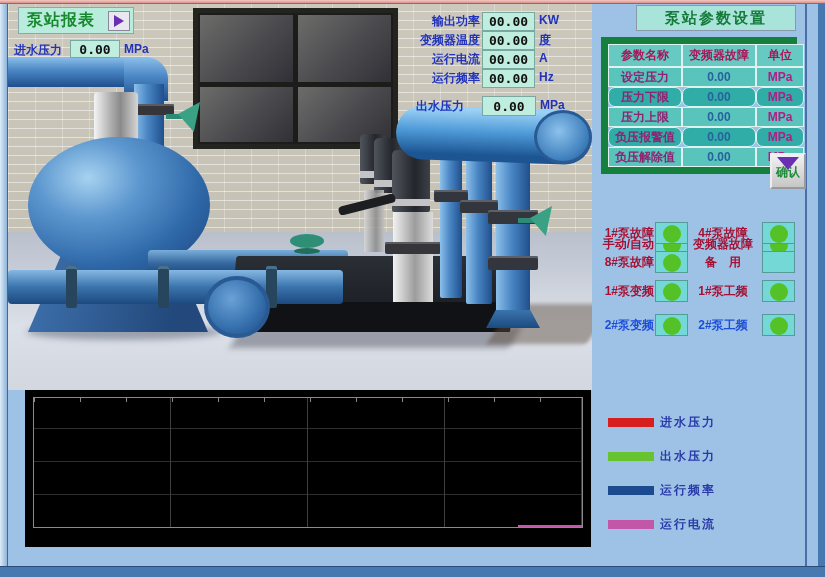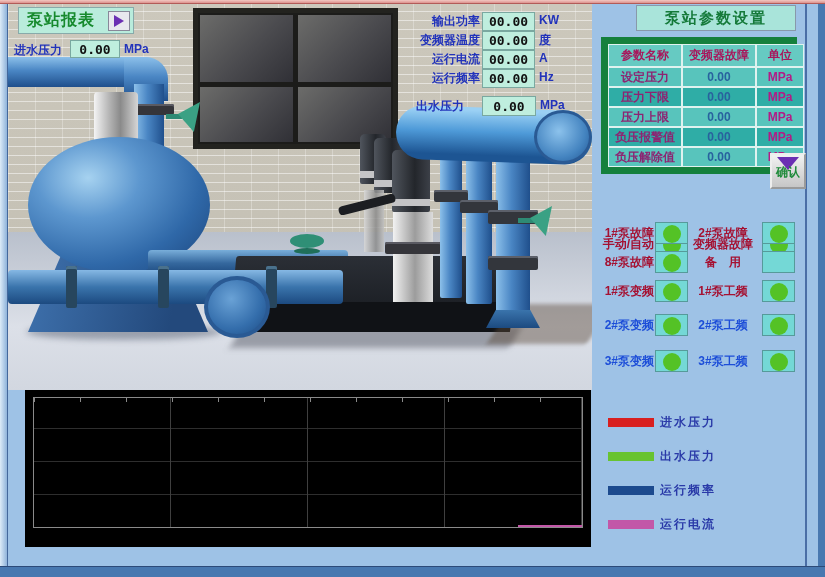--- a/index.html
+++ b/index.html
@@ -130,21 +130,21 @@
   #panel { left:592px; top:4px; width:214px; height:562px; }
   .panel-title { left:44px; top:1px; width:160px; height:26px; background:#a9e4da;
     border:1px solid #89a; color:#157a3a; font-weight:bold; font-size:15px;
     text-align:center; line-height:24px; letter-spacing:2px; }
   .ptable { left:9px; top:33px; width:196px; display:grid;
     grid-template-columns:74px 74px 48px; border:7px solid #15803d; }
   .ptable .cell { border:1px solid #dff2ef; font-weight:bold; font-size:12px;
     text-align:center; height:20px; line-height:18px; white-space:nowrap; }
   .ptable .hcell { height:23px; line-height:21px; background:#66cac2; color:#a8175c; }
   .row-a { background:#58c4bc; }
-  .row-b { background:#2fada6; }
+  .row-b { background:#2fada6;border-radius:7px; }
   .t-name { color:#8d2472; }
   .t-val  { color:#28629e; cursor:pointer; }
   .t-unit { color:#b31b86; }
   .confirm-btn { left:178px; top:149px; width:36px; height:36px;
     background: linear-gradient(#f2f2f2,#c6c6c6);
     border:2px outset #eee; text-align:center; cursor:pointer; }
   .confirm-btn .tri { margin:2px auto 0; width:0; height:0; border-top:13px solid #6b2fb3;
     border-left:11px solid transparent; border-right:11px solid transparent; }
   .confirm-btn .lbl { color:#1f8a3a; font-weight:bold; font-size:12px; margin-top:-6px; }
 
@@ -323,45 +323,39 @@
 
     <div class="abs srow" style="top:189px;margin-top:40px;">
       <span class="sl l1 c-red">手动/自动</span>
       <div class="lamp lp1"></div>
       <span class="sl l2 c-red">变频器故障</span>
       <div class="lamp lp2"></div>
     </div>
     <div class="abs srow" style="top:218px;">
       <span class="sl l1 c-red">1#泵故障</span>
       <div class="lamp lp1"></div>
-      <span class="sl l2 c-red">2#泵故障</span>
+      <span class="sl l2 c-red">4#泵故障</span>
       <div class="lamp lp2"></div>
     </div>
     <div class="abs srow" style="top:247px;">
       <span class="sl l1 c-red">8#泵故障</span>
       <div class="lamp lp1"></div>
       <span class="sl l2 c-red">备　用</span>
       <div class="lamp lp2 off"></div>
     </div>
     <div class="abs srow" style="top:276px;">
       <span class="sl l1 c-red">1#泵变频</span>
       <div class="lamp lp1"></div>
       <span class="sl l2 c-red">1#泵工频</span>
       <div class="lamp lp2"></div>
     </div>
     <div class="abs srow" style="top:310px;">
       <span class="sl l1 c-blue">2#泵变频</span>
       <div class="lamp lp1"></div>
       <span class="sl l2 c-blue">2#泵工频</span>
-      <div class="lamp lp2"></div>
-    </div>
-    <div class="abs srow" style="top:346px;">
-      <span class="sl l1 c-blue">3#泵变频</span>
-      <div class="lamp lp1"></div>
-      <span class="sl l2 c-blue">3#泵工频</span>
       <div class="lamp lp2"></div>
     </div>
 
     <div class="abs lrow" style="top:408px;">
       <div class="bar" style="background-color: rgb(216, 31, 31);"></div>
       <span class="ll">进水压力</span>
     </div>
     <div class="abs lrow" style="top:442px;">
       <div class="bar" style="background-color: rgb(104, 195, 49);"></div>
       <span class="ll">出水压力</span>

